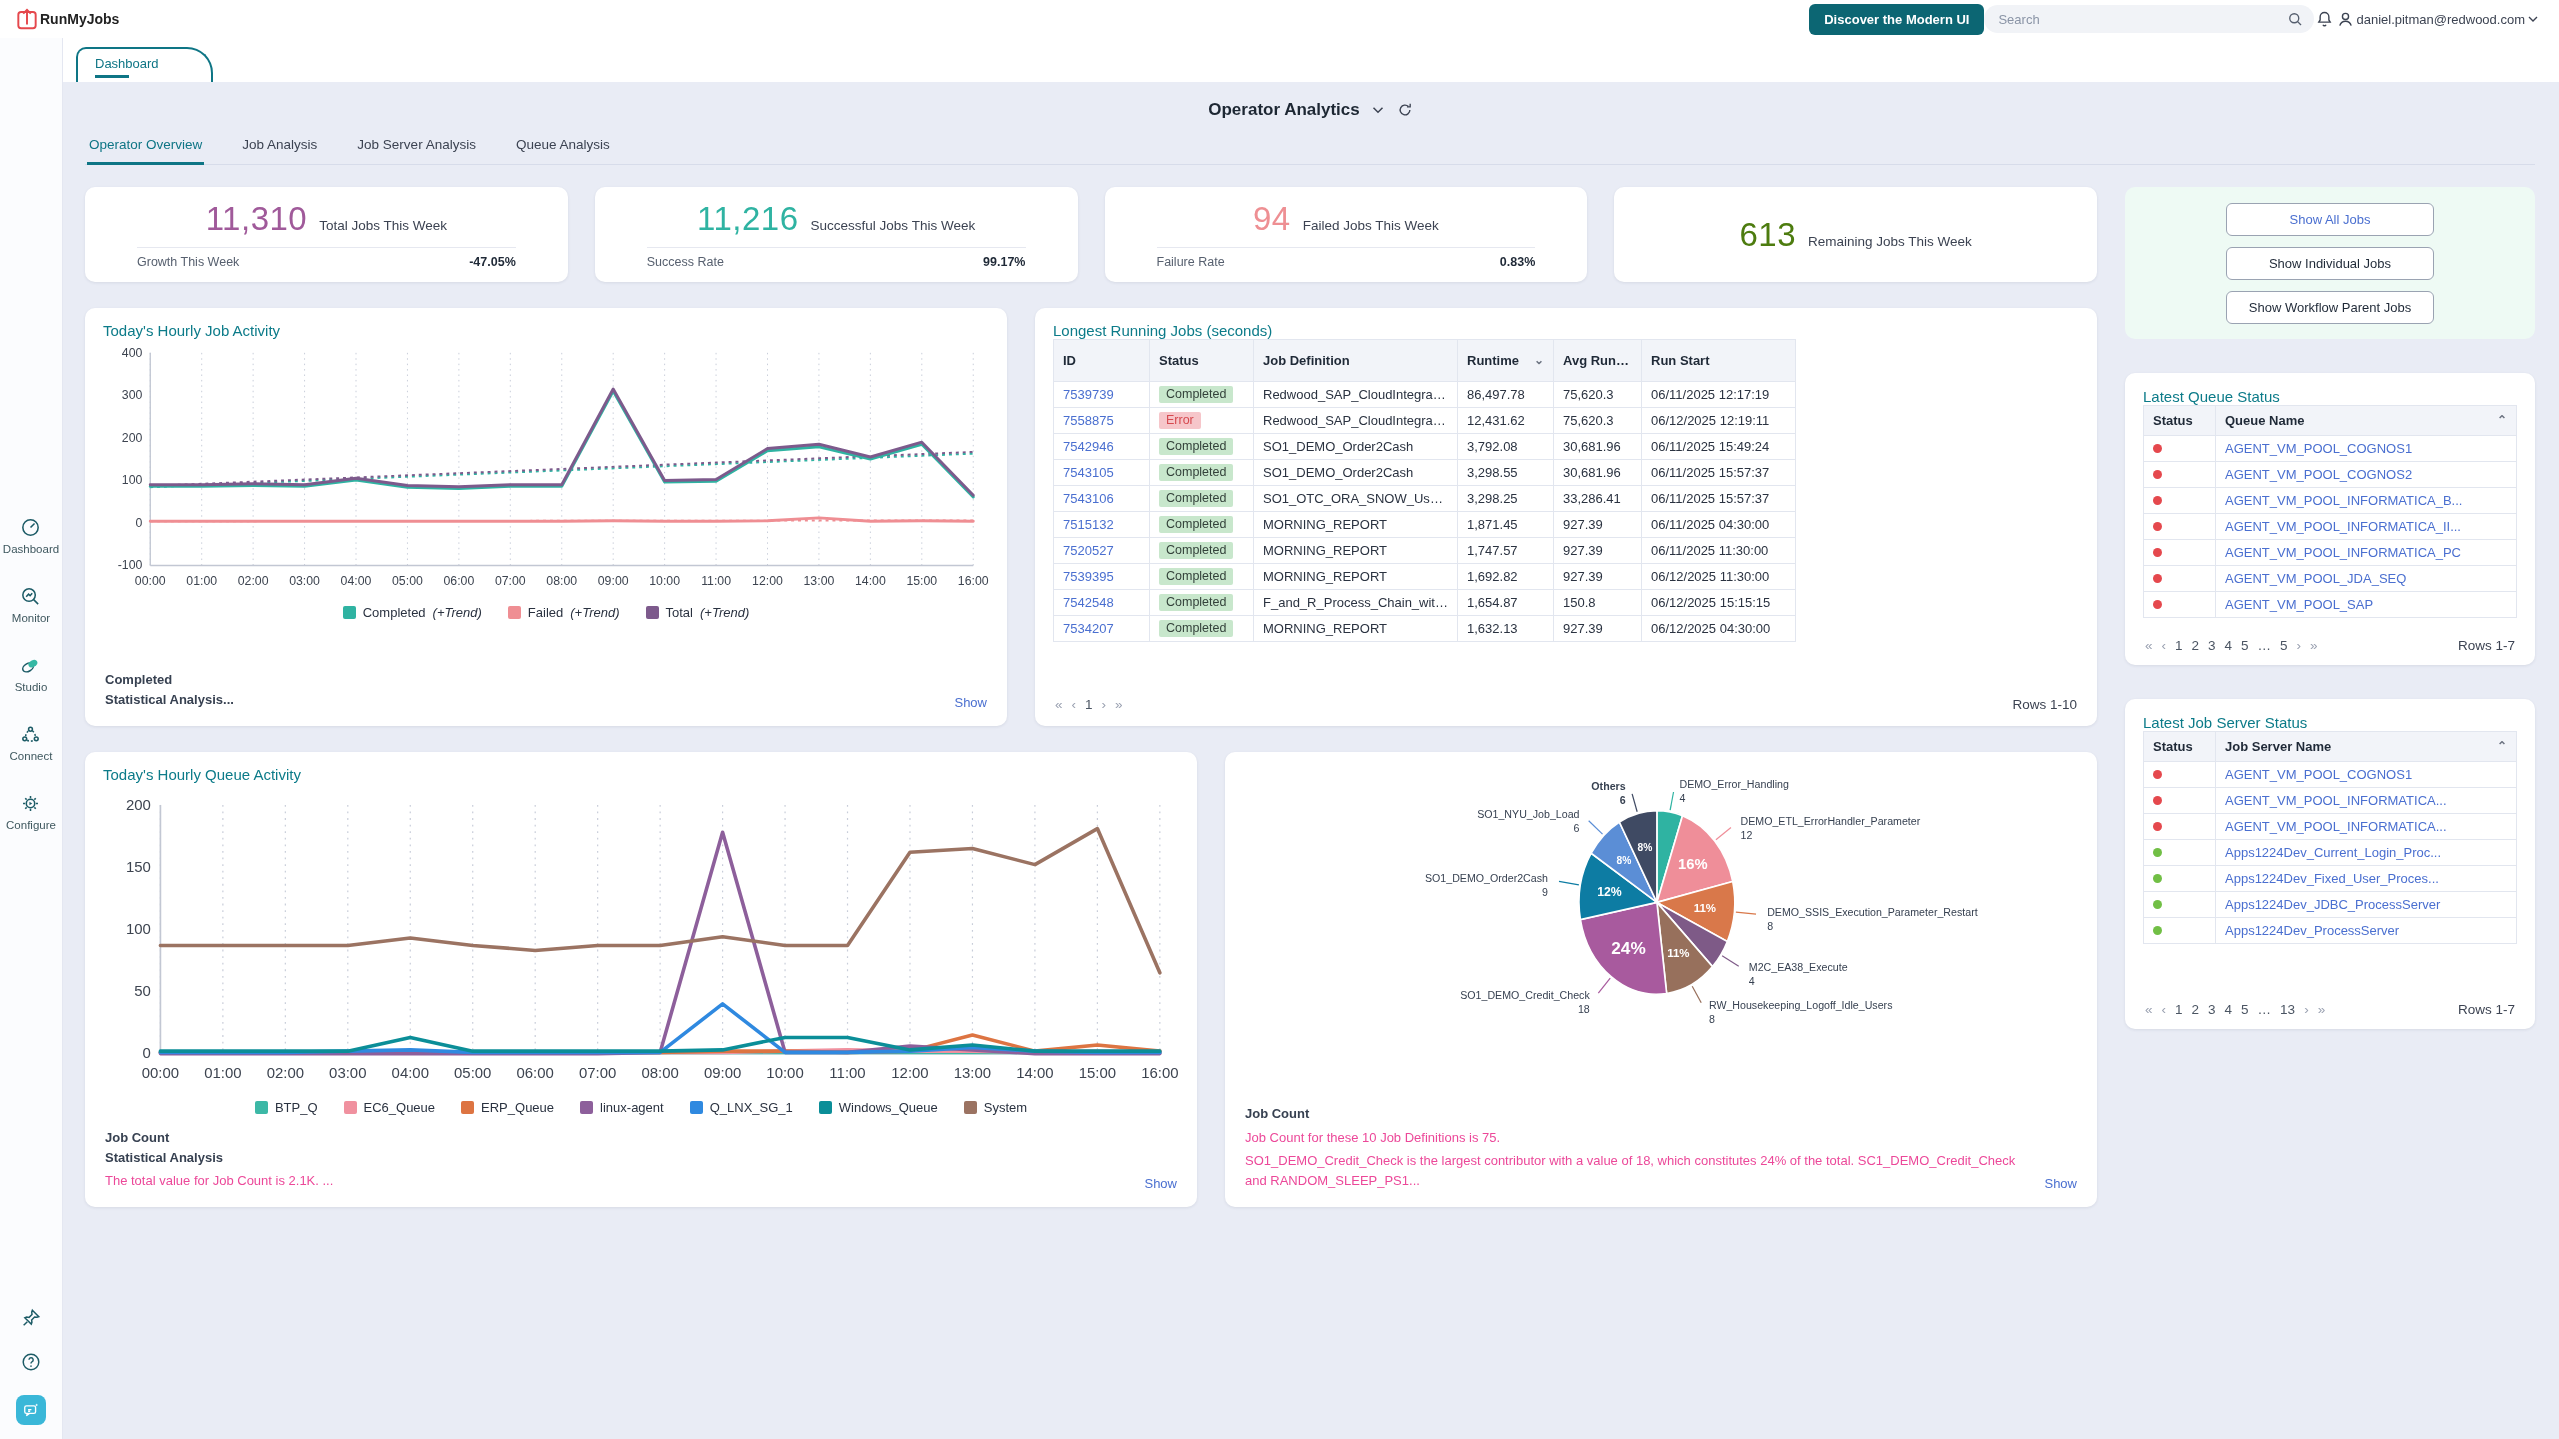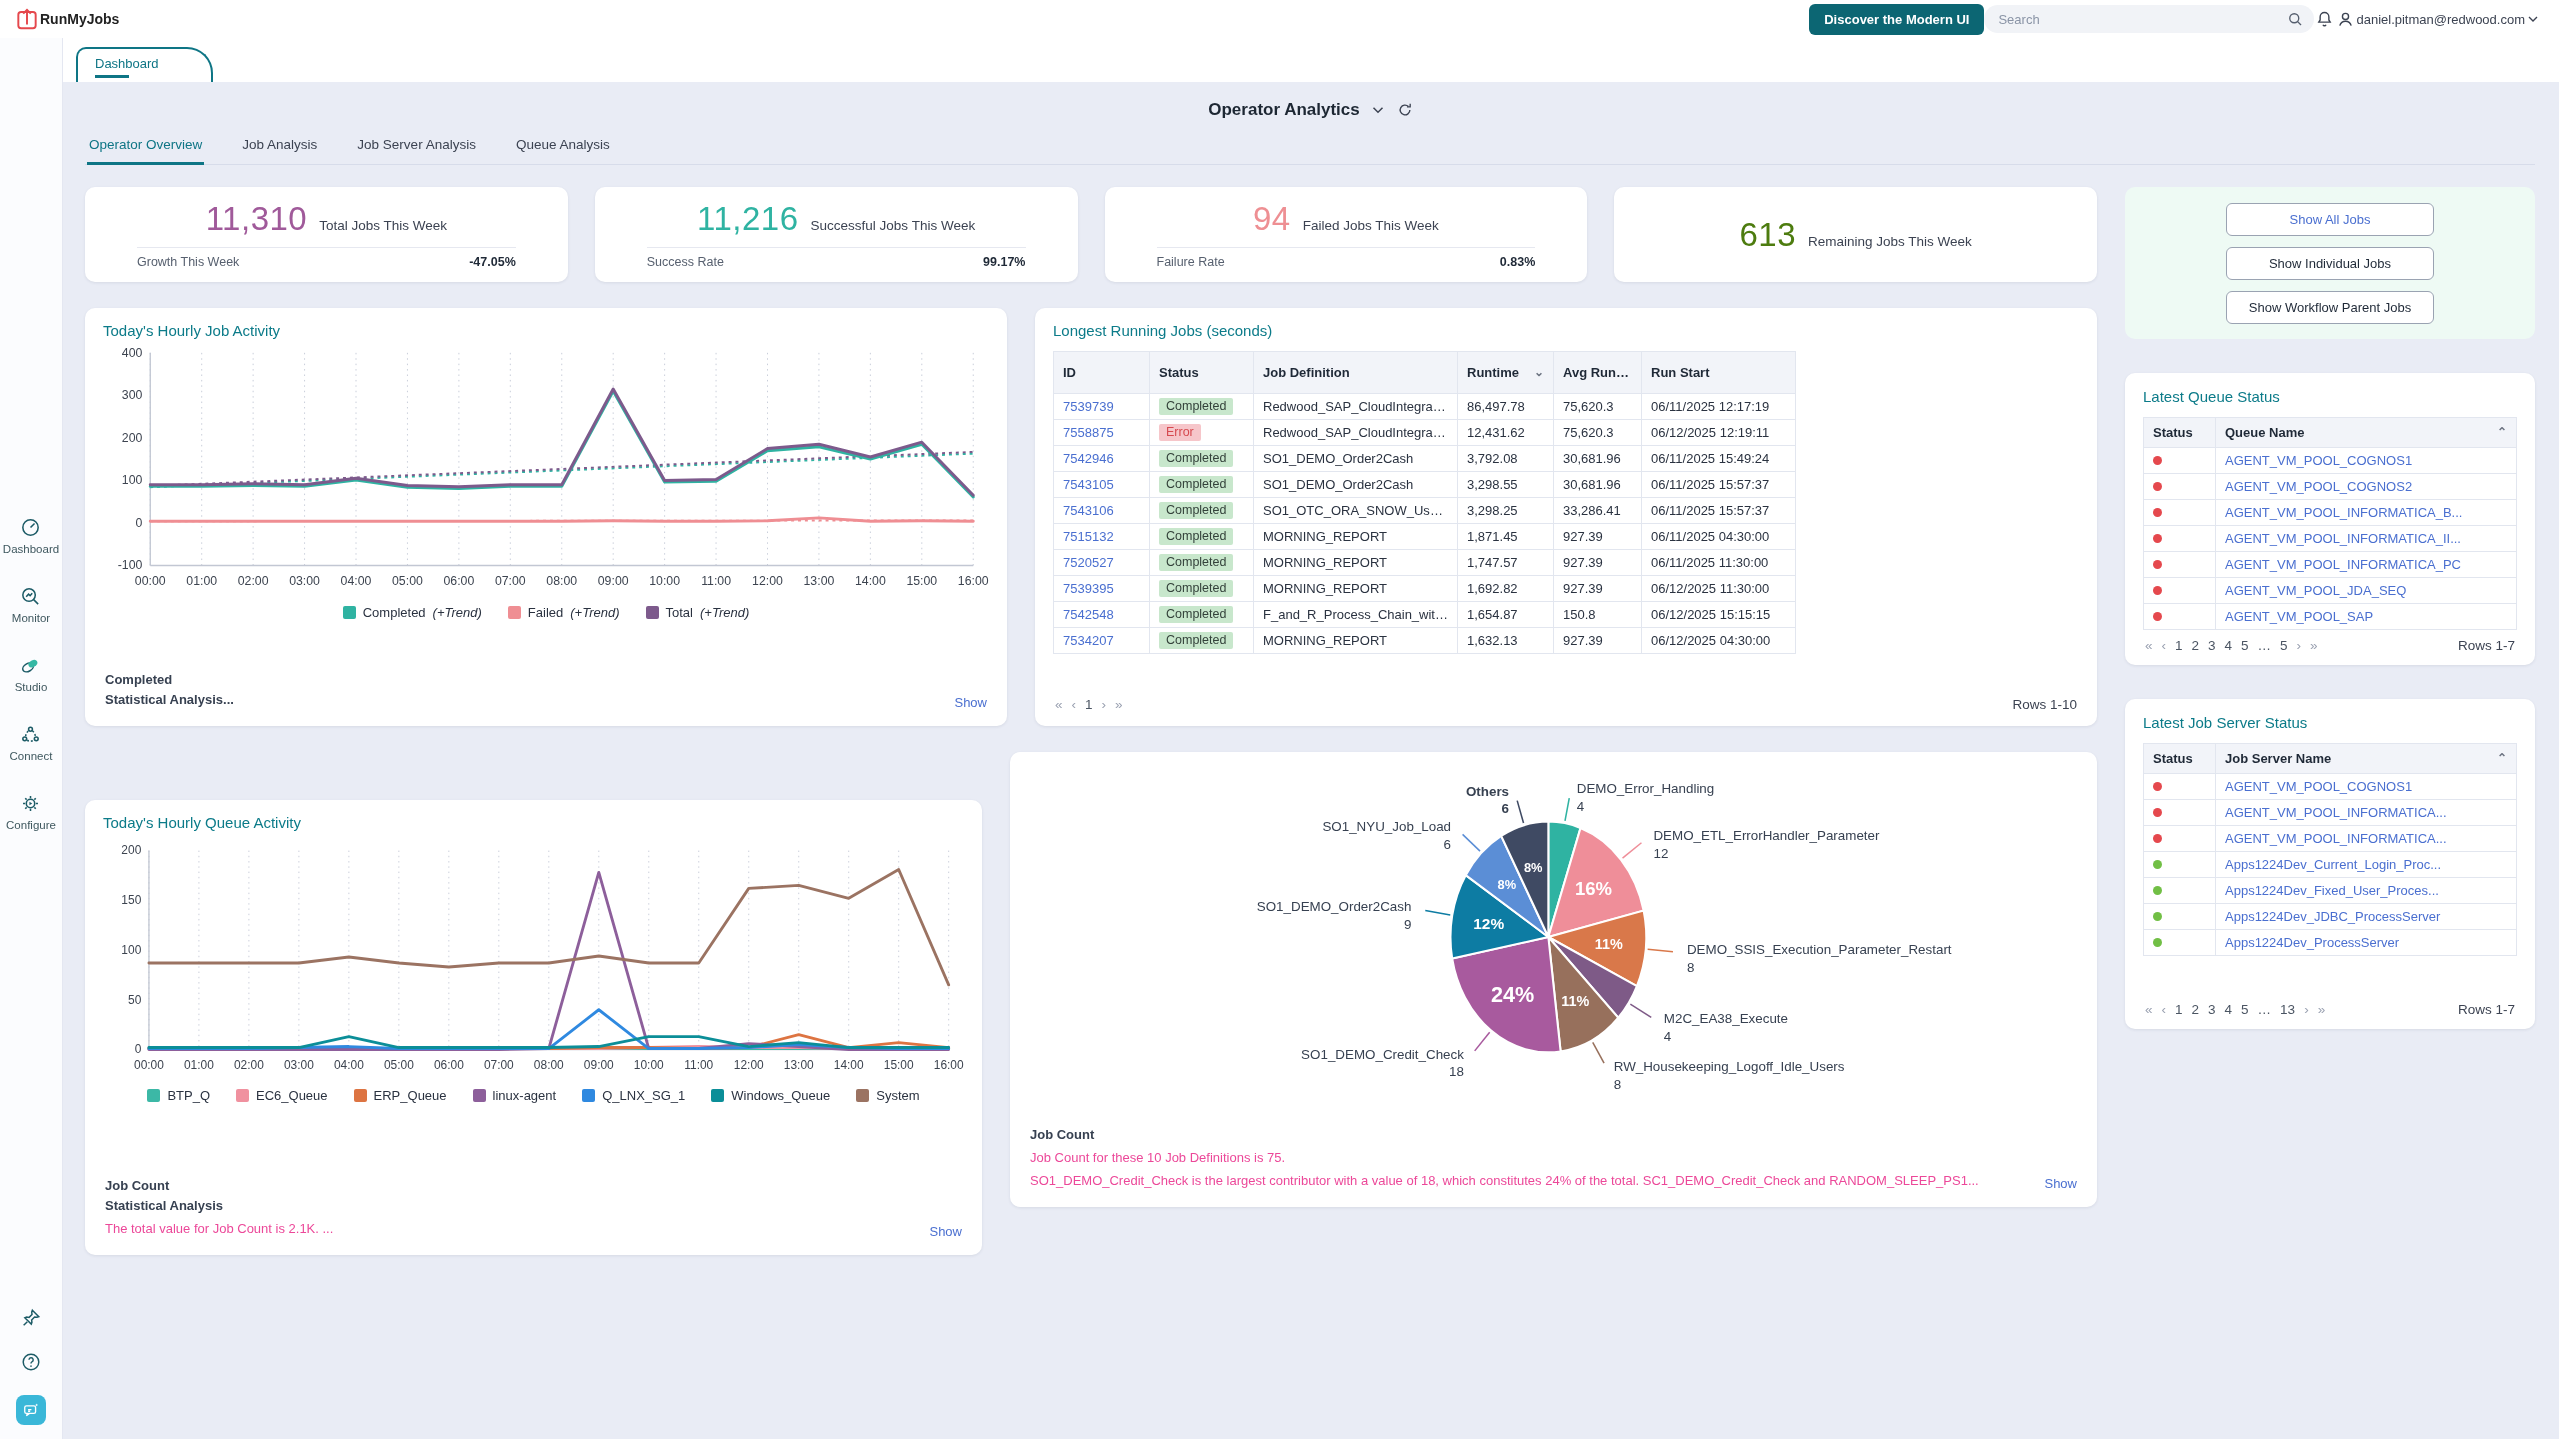--- a/index.html
+++ b/index.html
@@ -79,37 +79,37 @@
   .filter-btn { width:208px; background:#fff; border:1.5px solid #9aa3b2; border-radius:6px;
     padding:8px 0; font-size:13px; text-align:center; color:#1f2937; cursor:pointer;
     font-family:"Liberation Sans", sans-serif; }
   .filter-btn.active { color:#4a6fd0; }
 
   
   .panel { padding:14px 18px 12px; display:flex; flex-direction:column; }
   .panel-title { font-size:15px; color:#0c7b89; }
   .chart-panel-1 { width:922px; height:418px; }
   .table-panel { flex:1; height:418px; }
-  .chart-panel-2 { width:897px; height:455px;margin-top:48px; }
+  .chart-panel-2 { width:1112px; height:455px; }
   .pie-panel { flex:1; height:455px; }
 
   .legend { display:flex; justify-content:center; gap:26px; margin-top:8px; }
   .legend .li { display:flex; align-items:center; gap:7px; font-size:13px; color:#2a3240; cursor:pointer; }
   .legend .sw { width:13px; height:13px; border-radius:2px; }
   .legend .trend { font-style:italic; }
 
   .panel-footer { margin-top:auto; display:flex; align-items:flex-end; padding:0 2px 4px; }
   .pf-lines { flex:1; }
   .pf-b { font-size:13px; font-weight:bold; color:#374151; line-height:1.55; }
   .pf-n { font-size:13px; color:#ec4899; line-height:1.55; margin-top:3px; }
   .show-link { font-size:13px; color:#4a6fd0; cursor:pointer; padding-left:14px; white-space:nowrap; }
 
   
   table { border-collapse:collapse; table-layout:fixed; font-size:13px; }
-  .grid-table { margin-top:12px; }
+  .grid-table { }
   .grid-table th, .grid-table td { border:1px solid #e2e6ef; padding:4px 9px; text-align:left;
     overflow:hidden; white-space:nowrap; text-overflow:ellipsis; }
   .grid-table th { background:#f2f4f9; color:#1f2937; font-weight:bold; height:42px; vertical-align:middle; }
   .grid-table td { height:26px; color:#2a3240; }
   .id-link, .name-link { color:#4a6fd0; cursor:pointer; }
   .badge { display:inline-block; padding:1px 7px 2px; border-radius:2px; font-size:12.5px; }
   .badge.Completed { background:#c8e7cc; color:#33413a; }
   .badge.Error { background:#f6c6ca; color:#d6494f; }
   .sort-ic { float:right; color:#6b7280; font-size:12px; cursor:pointer; }
   .dot { width:9px; height:9px; border-radius:50%; display:inline-block; }

